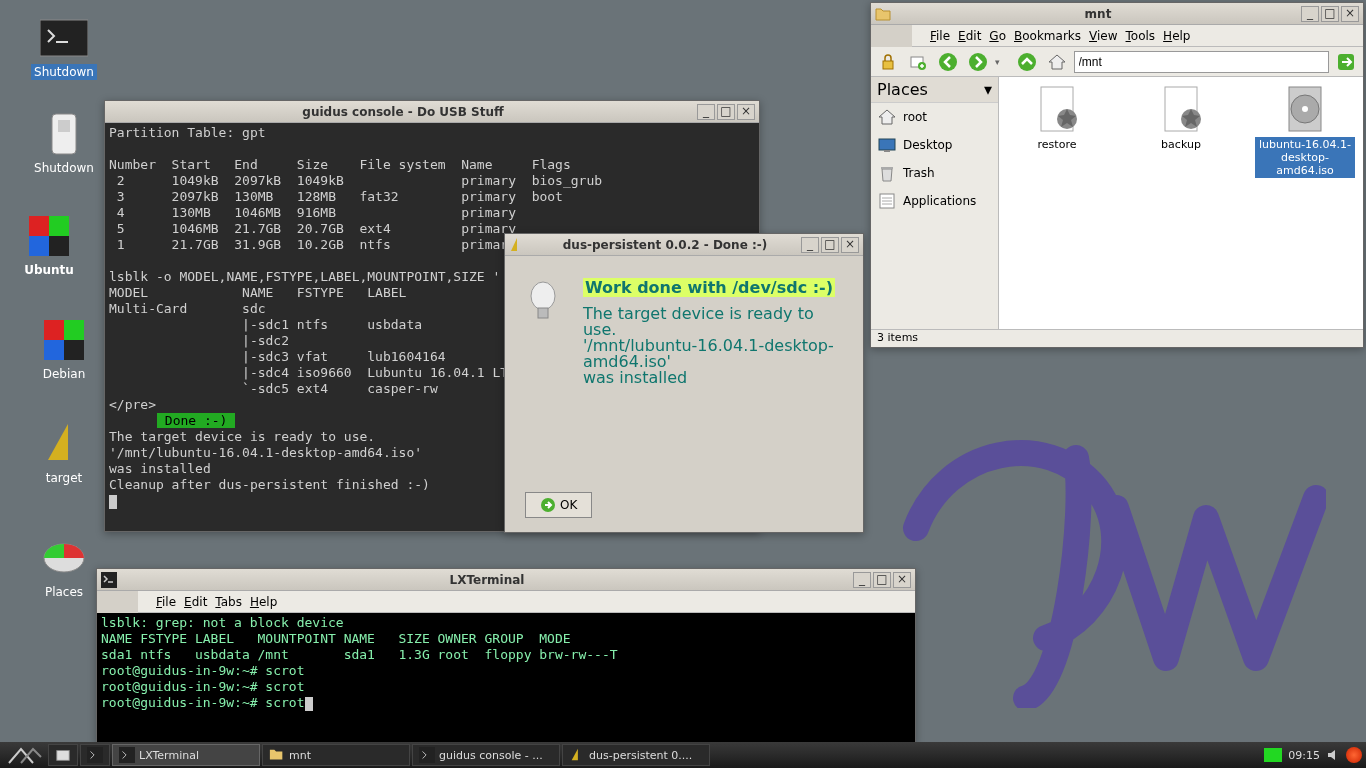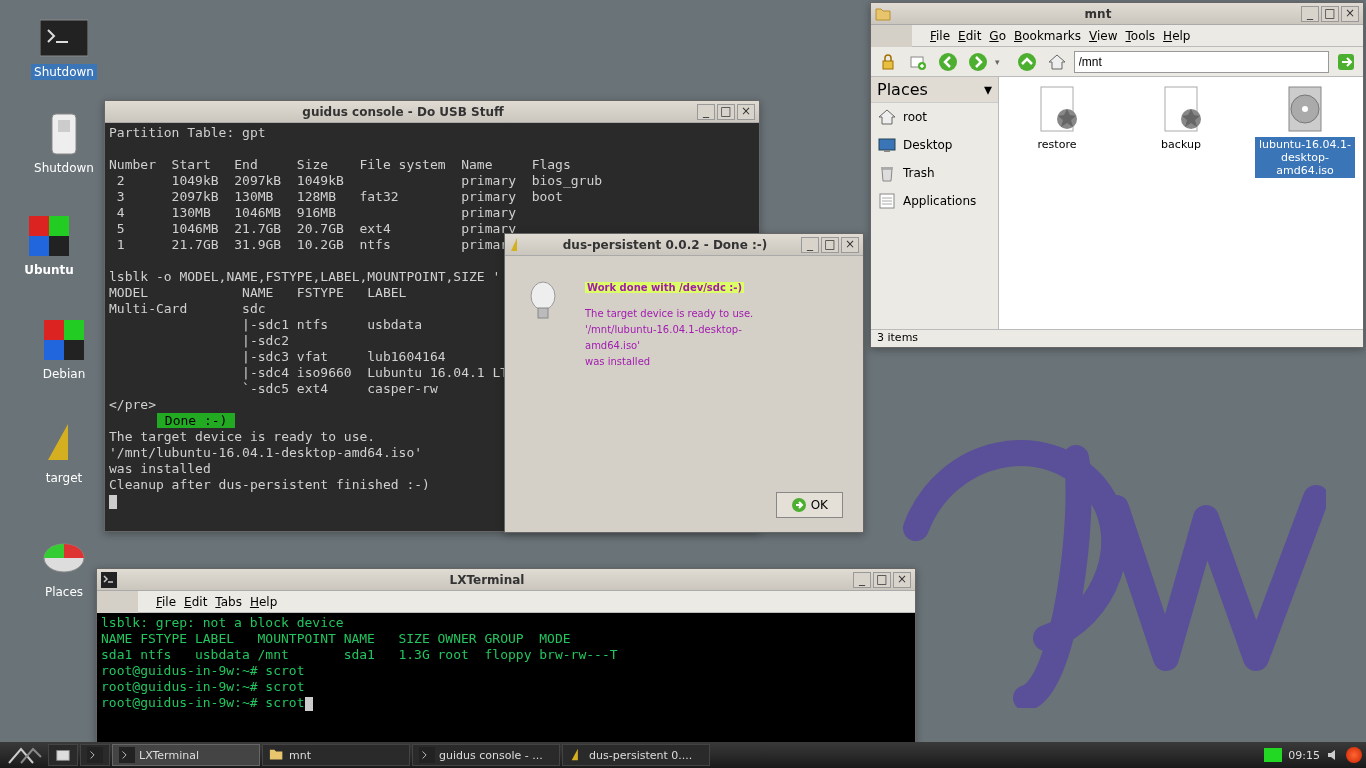--- a/index.html
+++ b/index.html
@@ -76,21 +76,21 @@
   gap: 8px;
   font-size: 12px;
   border-bottom: 1px solid #bbb;
   margin-left: 41px;
 }
 .menubar span { cursor: pointer; }
 .menubar span u { text-decoration: underline; }
 
 .term {
   background: #000;
-  color: #22c55e;
+  color: #86efac;
   font-family: "DejaVu Sans Mono", monospace;
   font-size: 13px;
   line-height: 16px;
   padding: 2px 4px;
   white-space: pre;
   overflow: hidden;
 }
 .term .hl { background: #22aa22; color: #000; margin-left: 48px; }
 .term .cursor { background: #ccc; display:inline-block; width:8px; height:14px; vertical-align:middle;}
 
@@ -98,23 +98,23 @@
 
 .dialog-body {
   padding: 24px 20px 14px;
   background: #d4d0c8;
   display: flex;
   flex-direction: column;
   height: calc(100% - 22px);
 }
 .dialog-content { display: flex; flex: 1; }
 .dialog-content .bulb { width: 60px; }
-.dialog-content .msg { font-size: 10px; color: #a21caf; line-height: 16px; }
+.dialog-content .msg { font-size: 16px; color: #0f766e; line-height: 16px; }
 .dialog-content .msg .hilite { background: #dcff66; font-weight: bold; padding: 0 2px;}
-.dialog-btns { text-align: right; }
+.dialog-btns { text-align: left; }
 .dlg-btn {
   display: inline-flex; align-items: center;
   padding: 4px 14px;
   background: #e4e0d8;
   border: 1px solid #888;
   cursor: pointer;
   font-size: 12px;
 }
 .dlg-btn svg { margin-right: 4px; }
 

